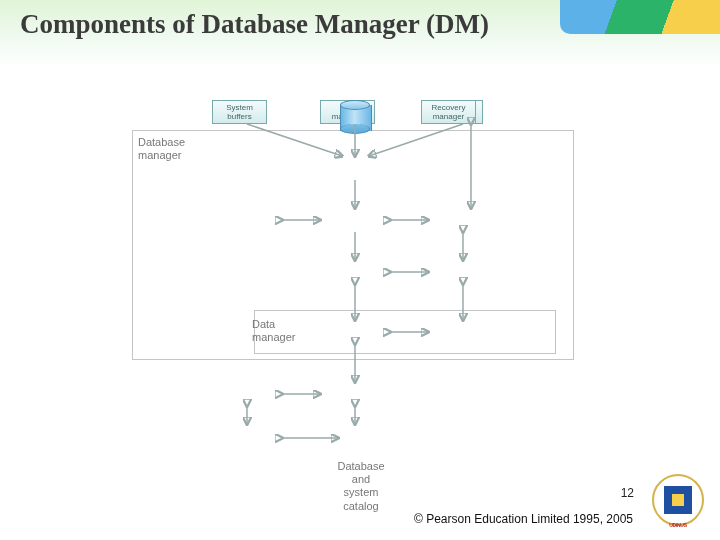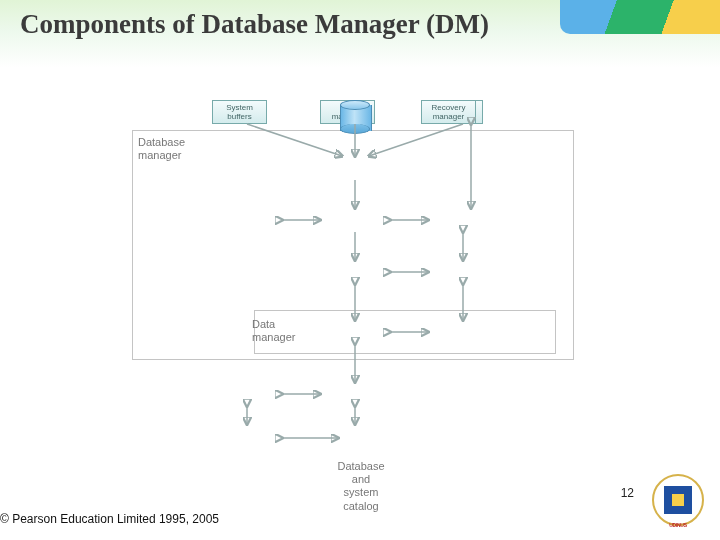--- a/index.html
+++ b/index.html
@@ -9,21 +9,21 @@
 .diagram-stage{position:absolute;left:120px;top:100px;width:480px;height:380px;font-family:Arial,Helvetica,sans-serif}
 .box{position:absolute;width:55px;height:24px;border:1px solid #7aa;background:linear-gradient(to bottom,#f3fbfc 0%,#e4f3f4 50%,#d4eced 100%);text-align:center;font-size:8px;line-height:1.15;color:#466;display:flex;align-items:center;justify-content:center;padding:1px;box-sizing:border-box}
 .grp-label{position:absolute;font-size:11px;color:#777;text-align:left;line-height:1.2}
 .grp{position:absolute;border:1px solid #c4c4c4}
 .cyl{position:absolute;width:30px;height:34px}
 .cyl .body{position:absolute;left:0;top:5px;width:30px;height:26px;background:linear-gradient(to right,#6bb7e6,#bfe3f7 45%,#6bb7e6);border-left:1px solid #4a8cb5;border-right:1px solid #4a8cb5}
 .cyl .top{position:absolute;left:0;top:0;width:30px;height:10px;border-radius:50%;background:linear-gradient(to bottom,#cce9fa,#8cc8ec);border:1px solid #4a8cb5;box-sizing:border-box}
 .cyl .bot{position:absolute;left:0;bottom:0;width:30px;height:10px;border-radius:50%;background:linear-gradient(to bottom,#7dc0e8,#5ba9d9);border:1px solid #4a8cb5;border-top:none;box-sizing:border-box}
 svg.arrows{position:absolute;left:0;top:0;width:480px;height:380px;pointer-events:none}
 .arrows line,.arrows path{stroke:#9aa;stroke-width:1.5;fill:none}
-.copyright{position:absolute;left:0;bottom:14px;width:633px;text-align:left;font-family:Arial,sans-serif;font-size:12px;color:#111}
+.copyright{position:absolute;left:0;bottom:14px;width:633px;text-align:right;font-family:Arial,sans-serif;font-size:12px;color:#111}
 .page-num{position:absolute;right:86px;bottom:40px;font-family:Arial,sans-serif;font-size:12px;color:#222}
 .logo{position:absolute;right:16px;bottom:14px;width:52px;height:52px}
 .logo .ring{position:absolute;left:0;top:0;width:52px;height:52px;border-radius:50%;border:2px solid #d6b24a;box-sizing:border-box}
 .logo .sq{position:absolute;left:12px;top:12px;width:28px;height:28px;background:#1e4fa0;display:flex;align-items:center;justify-content:center}
 .logo .sq .inner{width:12px;height:12px;background:#f7cf4b}
 .logo .tag{position:absolute;left:0;bottom:-2px;width:52px;text-align:center;font:700 5px Arial;color:#b22;letter-spacing:-0.3px}
 </style>
 </head>
 <body>
 

